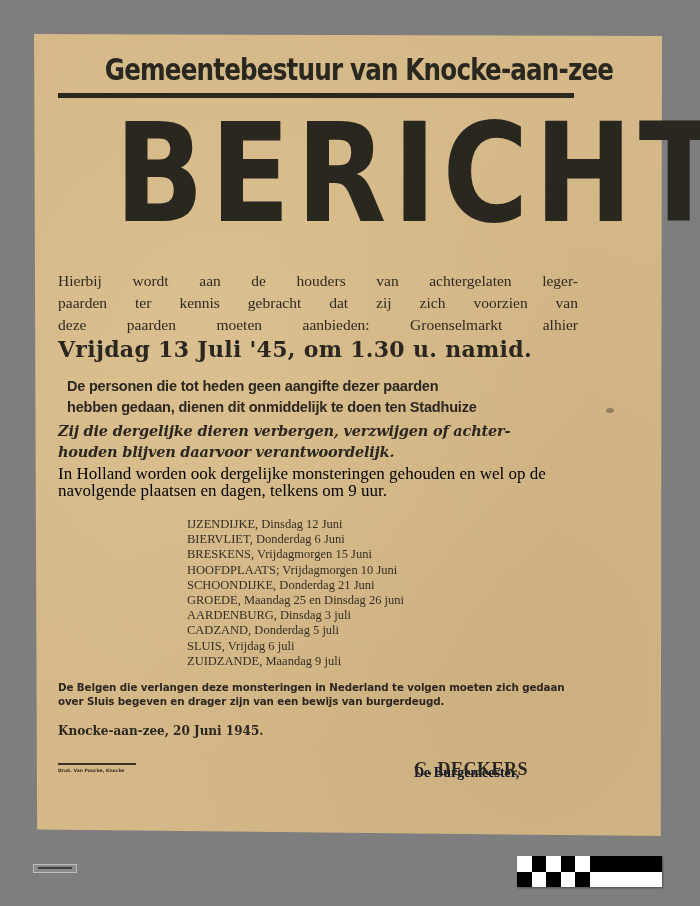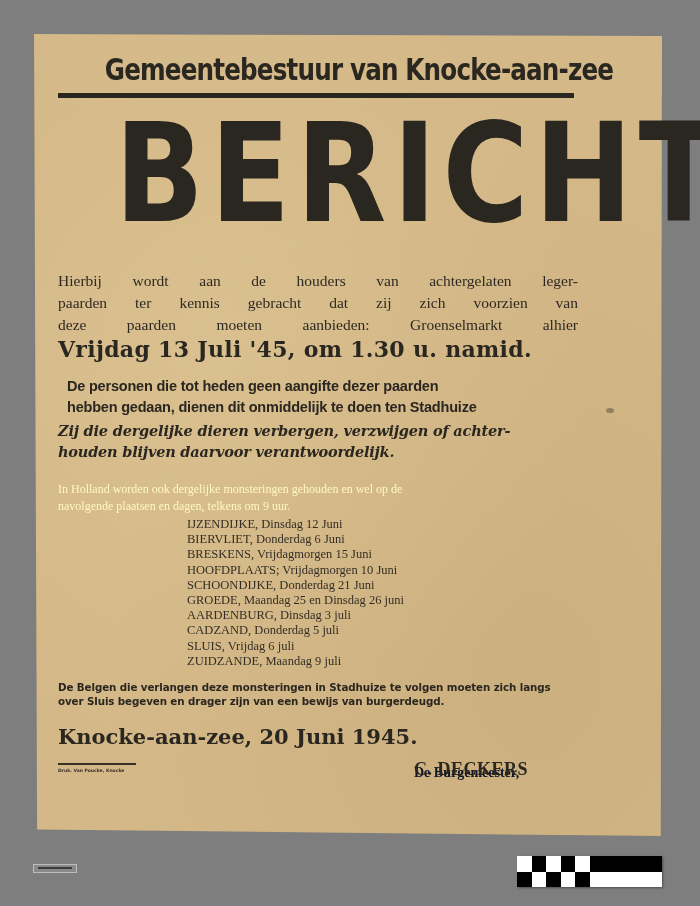--- a/index.html
+++ b/index.html
@@ -46,38 +46,37 @@
       font-family: Liberation Sans, sans-serif; font-weight: bold; font-size: 14.5px; line-height: 21px;
       color: #2a2620; white-space: nowrap; letter-spacing: -0.2px;
     }
     .para3 {
       position: absolute; left: 58px; top: 420px; width: 520px;
       font-family: "DejaVu Serif", serif; font-weight: bold; font-style: italic; font-size: 14.5px;
       line-height: 21px; color: #2a2620; white-space: nowrap; letter-spacing: -0.2px;
     }
     .para4 {
       position: absolute; left: 58px; top: 465px; width: 520px;
-      font-family: "Liberation Serif", serif; font-size: 12px; line-height: 17px; color: #fef9c3;
+      font-family: "Liberation Serif", serif; font-size: 17px; line-height: 17px; color: #000000;
       white-space: nowrap;
-      margin-top: 16px;
     }
     .places {
       position: absolute; left: 175px; top: 505px; width: 320px;
       font-family: "Liberation Serif", serif; font-size: 12.5px; line-height: 15.2px; color: #332e25;
       white-space: nowrap; margin: 12px; padding: 0; list-style: none;
     }
     .places li { margin: 0; padding: 0; }
     .para5 {
       position: absolute; left: 58px; top: 680px; width: 520px;
       font-family: "DejaVu Sans", sans-serif; font-weight: bold; font-size: 10.3px; line-height: 14px;
       color: #2a2620; white-space: nowrap; letter-spacing: -0.1px;
     }
     .place-date {
       position: absolute; left: 58px; top: 724px;
-      font-family: "DejaVu Serif", serif; font-weight: bold; font-size: 21px; color: #2a2620;
+      font-family: "DejaVu Serif", serif; font-weight: bold; font-size: 12px; color: #2a2620;
       white-space: nowrap;
     }
     .sign-role {
       position: absolute; left: 414px; top: 765px;
       font-family: "Liberation Serif", serif; font-weight: bold; font-size: 14px; color: #0f172a;
       white-space: nowrap;
     }
     .sign-name {
       position: absolute; left: 414px; top: 759px;
       font-family: "Liberation Serif", serif; font-weight: bold; font-size: 18px; color: #2a2620;
@@ -151,21 +150,21 @@
   <li>HOOFDPLAATS; Vrijdagmorgen 10 Juni</li>
   <li>SCHOONDIJKE, Donderdag 21 Juni</li>
   <li>GROEDE, Maandag 25 en Dinsdag 26 juni</li>
   <li>AARDENBURG, Dinsdag 3 juli</li>
   <li>CADZAND, Donderdag 5 juli</li>
   <li>SLUIS, Vrijdag 6 juli</li>
   <li>ZUIDZANDE, Maandag 9 juli</li>
 </ul>
 
 <div class="para5">
-  <div>De Belgen die verlangen deze monsteringen in Stadhuize te volgen moeten zich langs</div>
+  <div>De Belgen die verlangen deze monsteringen in Nederland te volgen moeten zich gedaan</div>
   <div>over Sluis begeven en drager zijn van een bewijs van burgerdeugd.</div>
 </div>
 
 <div class="place-date">Knocke-aan-zee, 20 Juni 1945.</div>
 
 <div class="sign-role">De Burgemeester,</div>
 <div class="sign-name">C. DECKERS</div>
 
 <div class="printer-rule"></div>
 <div class="printer">Druk. Van Poucke, Knocke</div>

